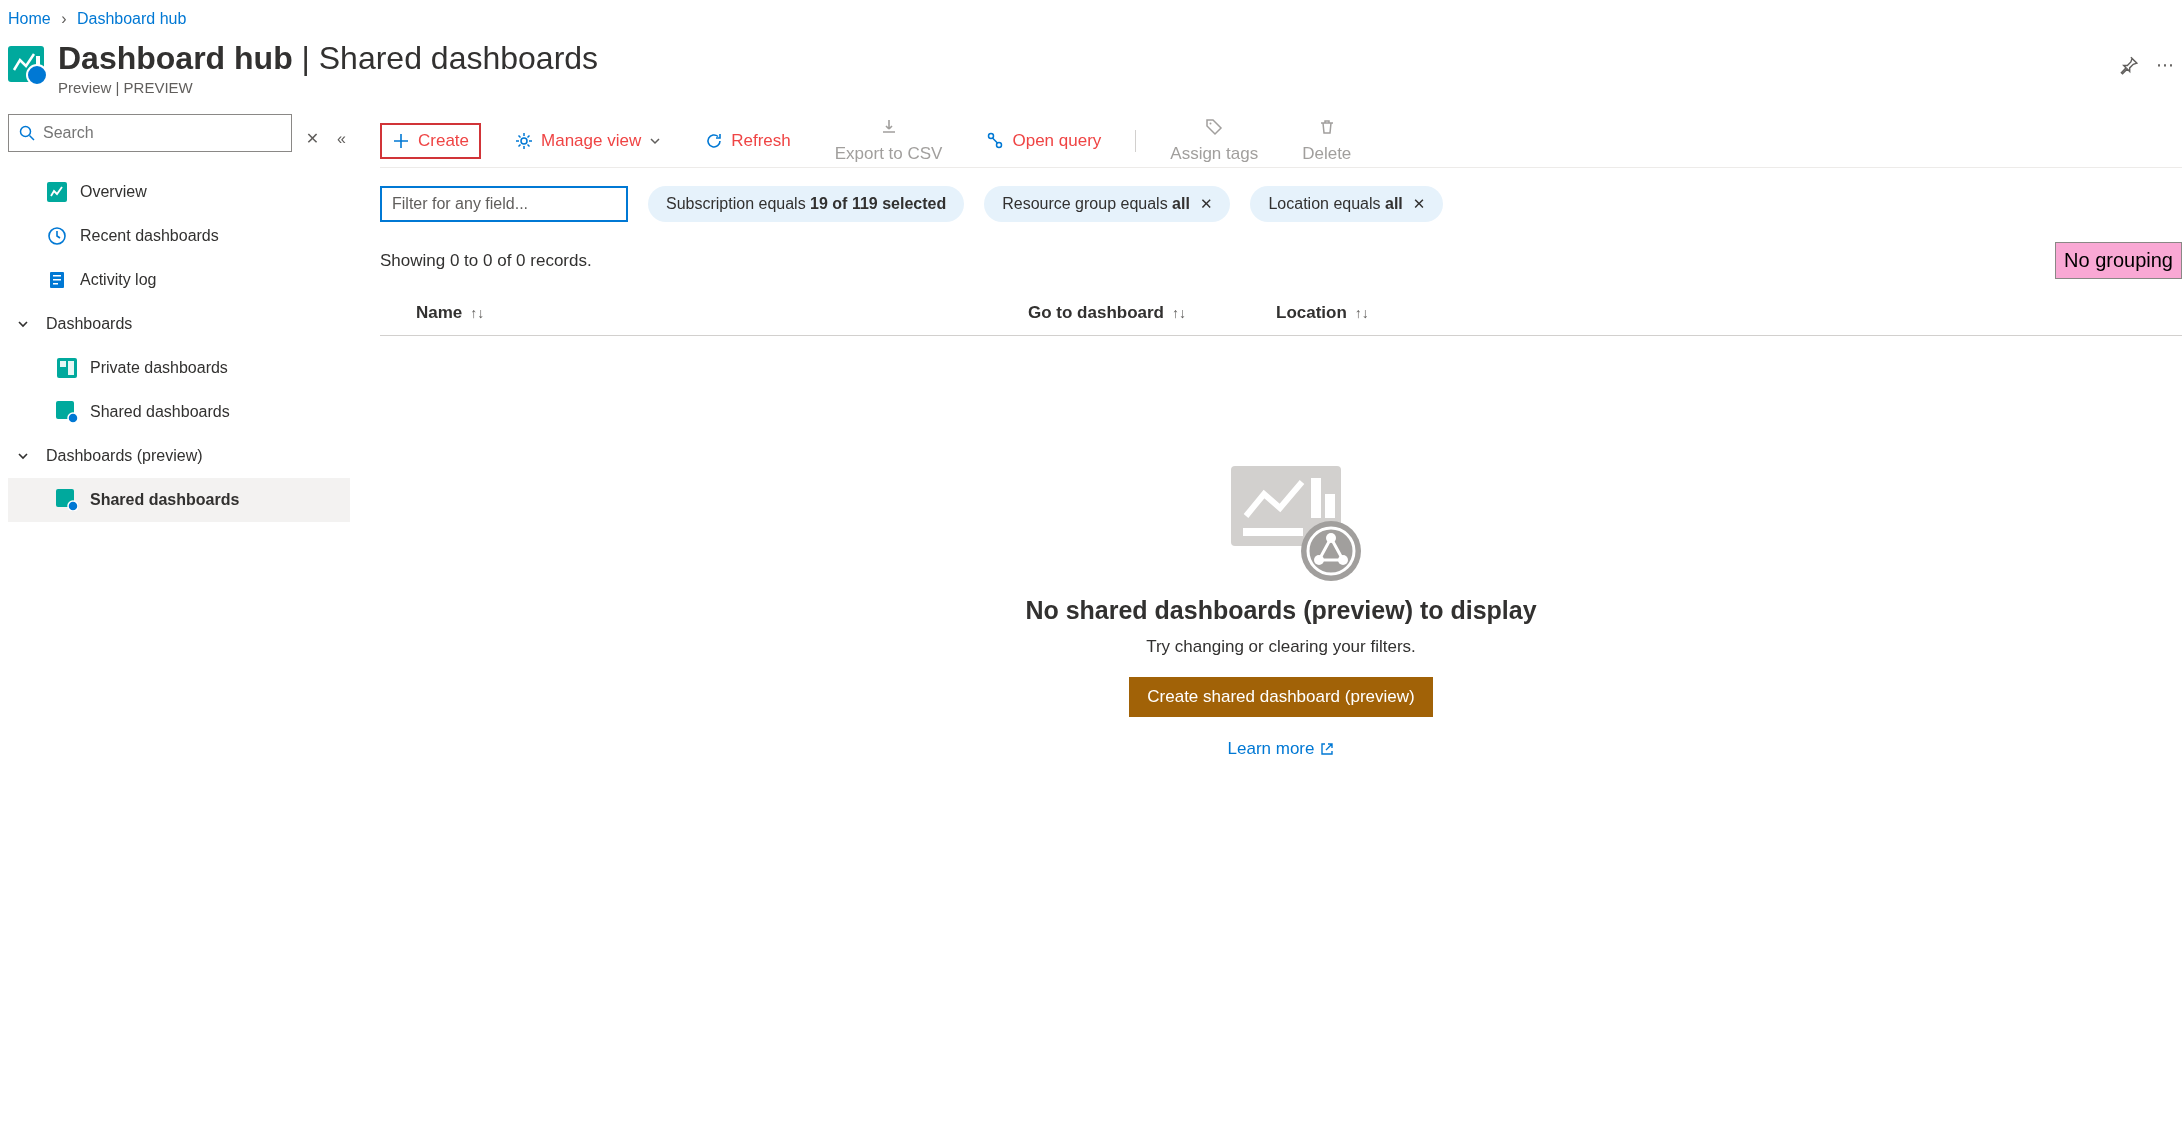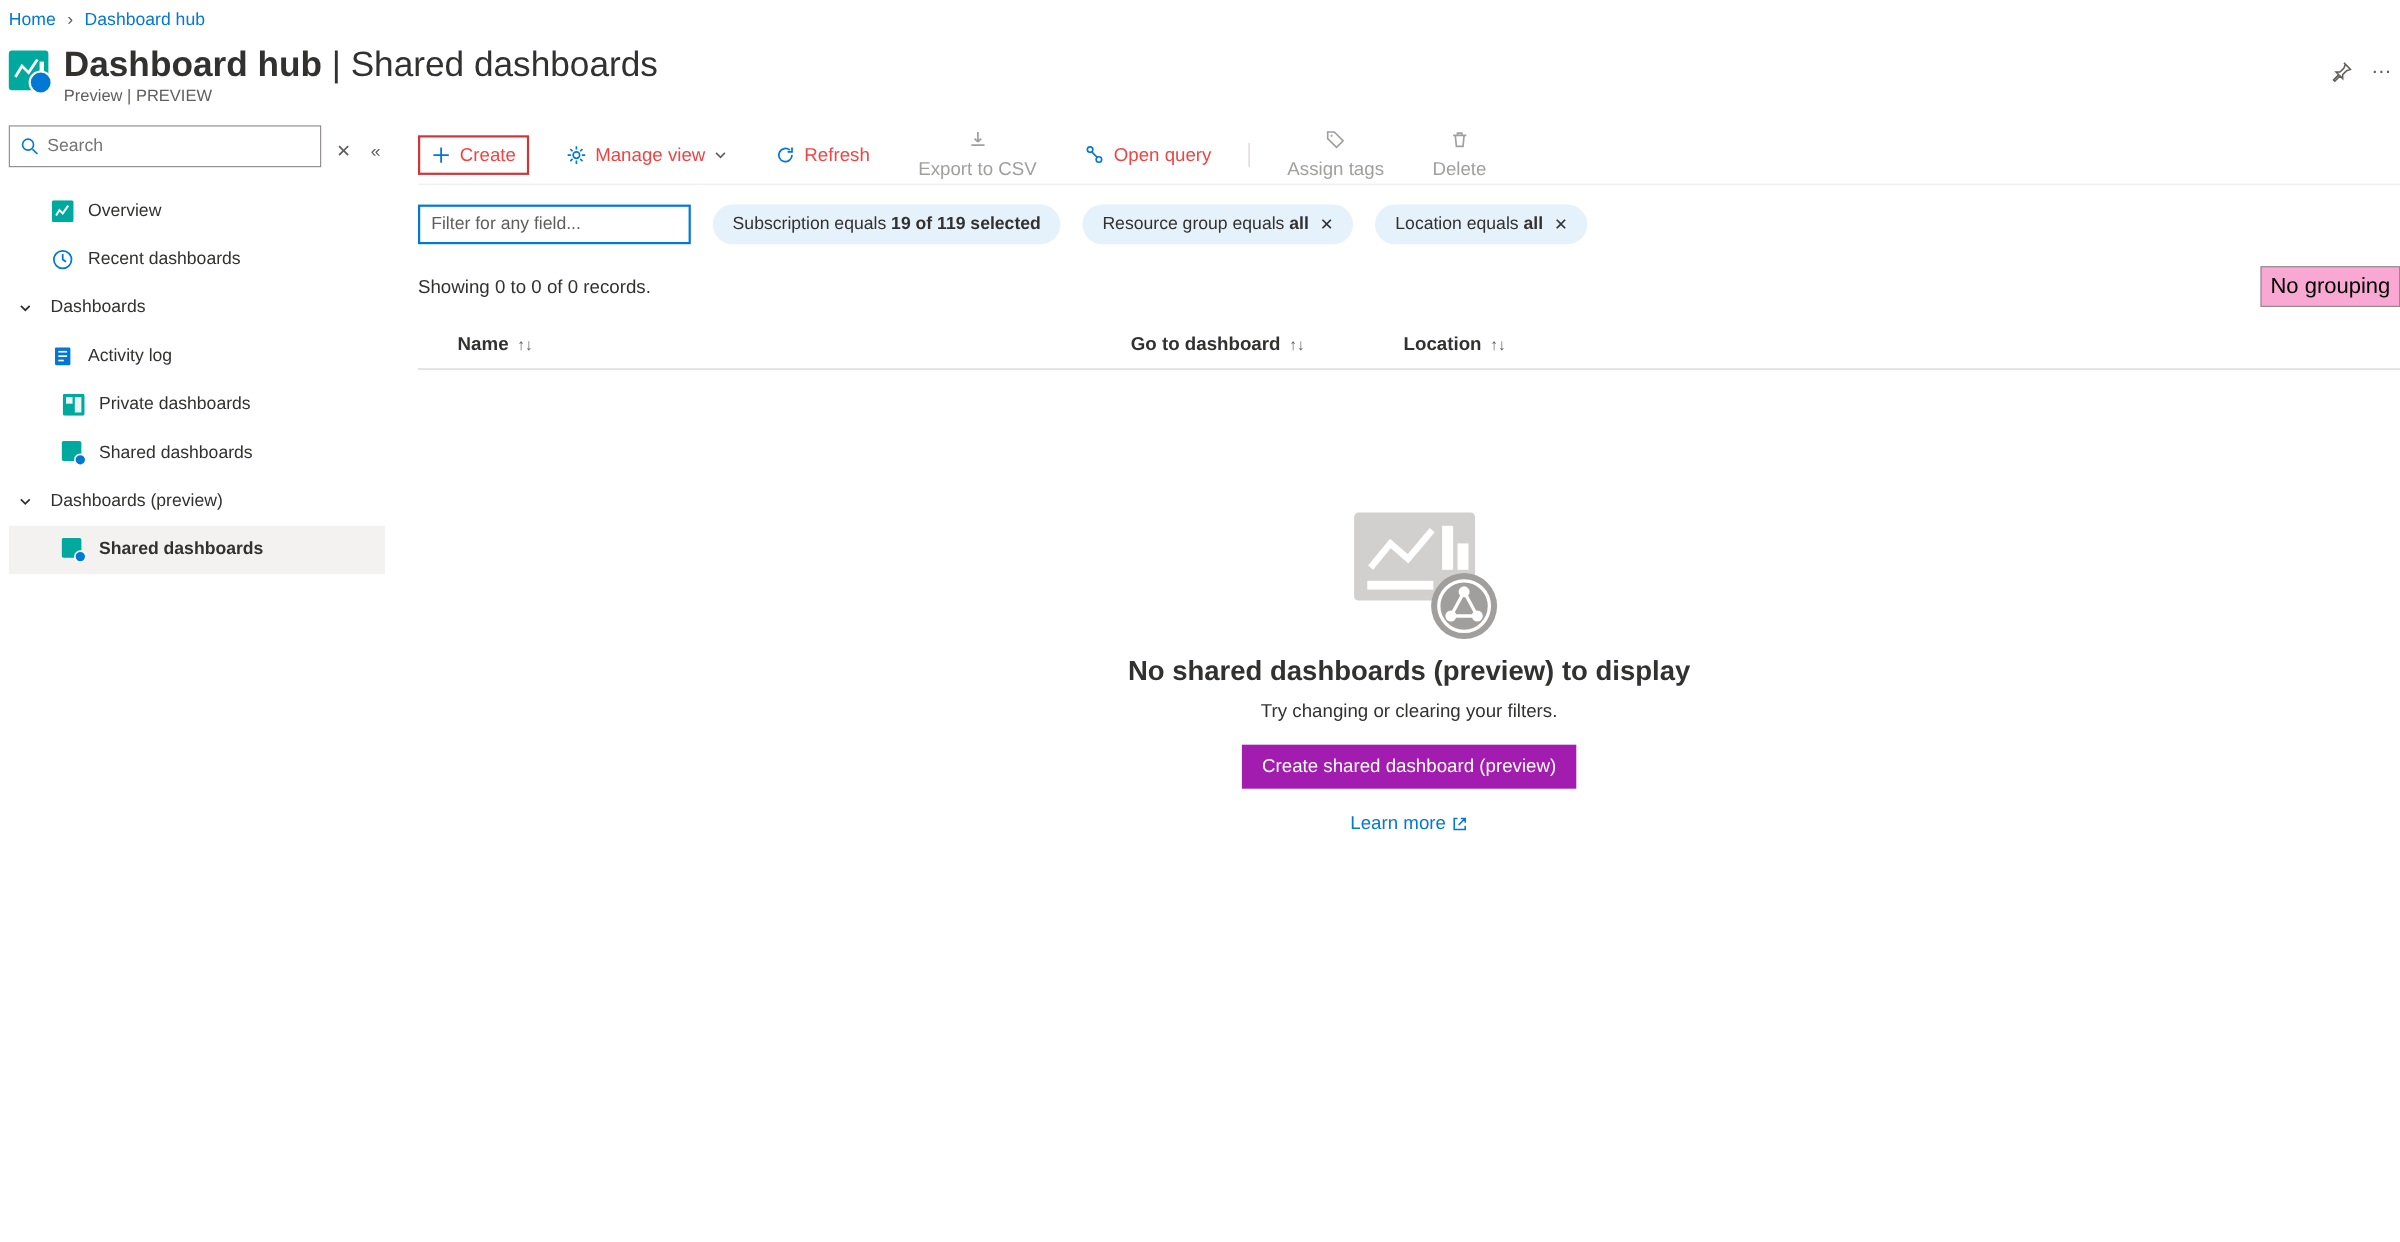--- a/index.html
+++ b/index.html
@@ -53,21 +53,21 @@
 .th { display:flex; align-items:center; gap:8px; cursor:pointer; }
 .th-name { flex:0 0 612px; }
 .th-goto { flex:0 0 248px; }
 .th-loc { flex:1; }
 .sort-ico { color:#605e5c; font-size:14px; }
 
 .empty { margin-top:120px; text-align:center; }
 .empty-ico { width:140px; height:120px; margin:0 auto 20px; position:relative; }
 .empty-title { font-size:25px; font-weight:600; margin-bottom:12px; }
 .empty-text { font-size:17px; color:#323130; margin-bottom:20px; }
-.primary-btn { background:#a21caf; color:#fff; border:none; padding:10px 18px; font-size:17px; cursor:pointer; }
+.primary-btn { background:#a16207; color:#fff; border:none; padding:10px 18px; font-size:17px; cursor:pointer; }
 .learn-link { display:inline-flex; align-items:center; gap:6px; color:#0078d4; text-decoration:none; margin-top:22px; font-size:17px;justify-content:flex-end; }
 
 svg { display:block; }
 </style>
 </head>
 <body>
 
 <nav class="breadcrumb">
   <a href="#">Home</a>
   <span class="sep">›</span>
@@ -125,38 +125,38 @@
       <span class="spacer"></span>
       <span class="nav-icon">
           <svg width="20" height="20" viewBox="0 0 20 20">
             <circle cx="10" cy="10" r="8" stroke="#0078d4" stroke-width="1.6" fill="none"></circle>
             <path d="M10 5v5l3 2" stroke="#0078d4" stroke-width="1.6" fill="none"></path>
           </svg>
         </span>
       <span>Recent dashboards</span>
     </div>
     <div class="nav-item">
-      <span class="chev">
-          <svg width="14" height="14" viewBox="0 0 14 14">
-            <path d="M3 5l4 4 4-4" stroke="#323130" stroke-width="1.6" fill="none"></path>
-          </svg>
-        </span>
-      <span>Dashboards</span>
-    </div>
-    <div class="nav-item">
       <span class="spacer"></span>
       <span class="nav-icon">
           <svg width="20" height="20" viewBox="0 0 20 20">
             <rect x="3" y="2" width="14" height="16" rx="1" fill="#0078d4"></rect>
             <rect x="6" y="5" width="8" height="1.5" fill="#fff"></rect>
             <rect x="6" y="9" width="8" height="1.5" fill="#fff"></rect>
             <rect x="6" y="13" width="5" height="1.5" fill="#fff"></rect>
           </svg>
         </span>
       <span>Activity log</span>
+    </div>
+    <div class="nav-item">
+      <span class="chev">
+          <svg width="14" height="14" viewBox="0 0 14 14">
+            <path d="M3 5l4 4 4-4" stroke="#323130" stroke-width="1.6" fill="none"></path>
+          </svg>
+        </span>
+      <span>Dashboards</span>
     </div>
     <div class="nav-item">
       <span class="indent1"></span>
       <span class="nav-icon">
           <svg width="20" height="20" viewBox="0 0 20 20">
             <rect width="20" height="20" rx="2" fill="#00a99d"></rect>
             <rect x="3" y="3" width="6" height="6" fill="#fff" opacity="0.9"></rect>
             <rect x="11" y="3" width="6" height="14" fill="#fff" opacity="0.9"></rect>
           </svg>
         </span>

